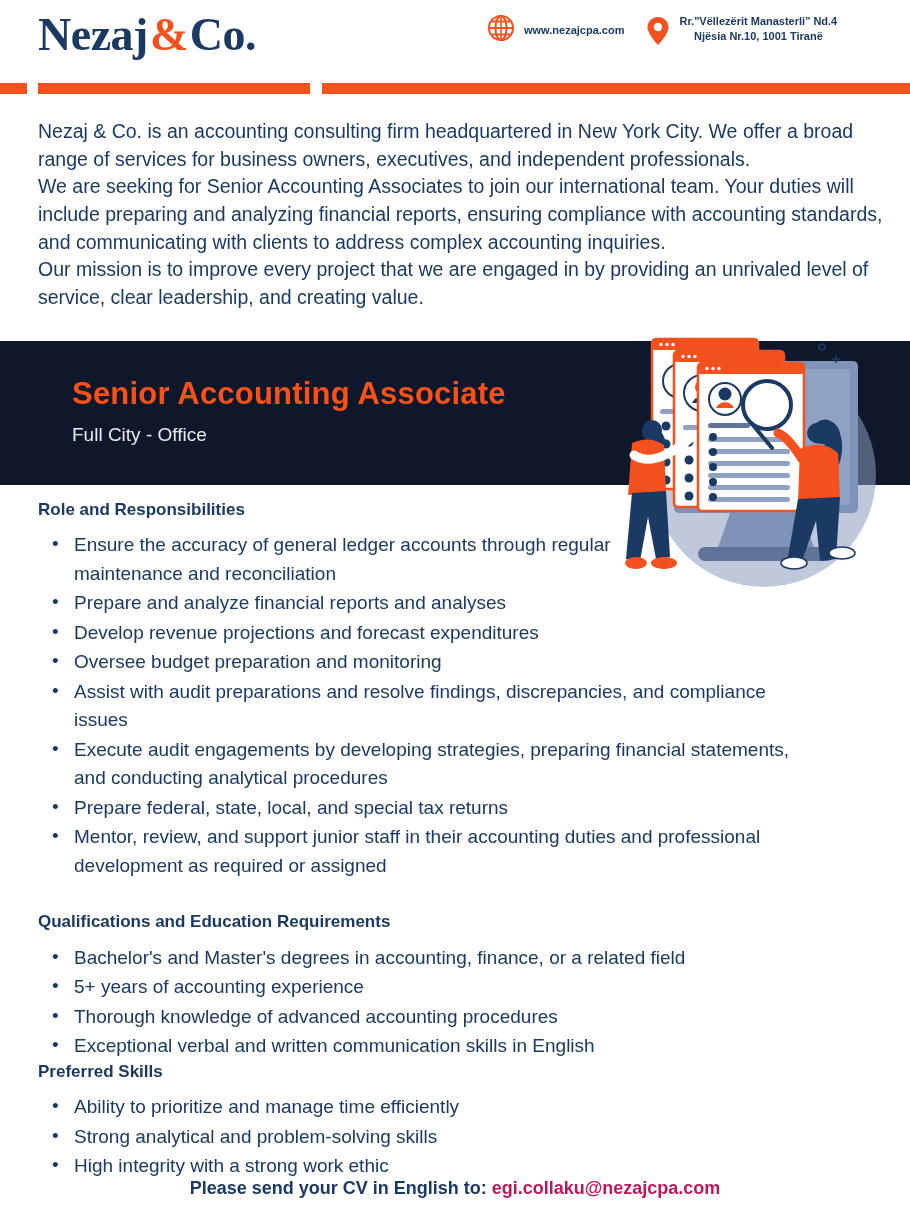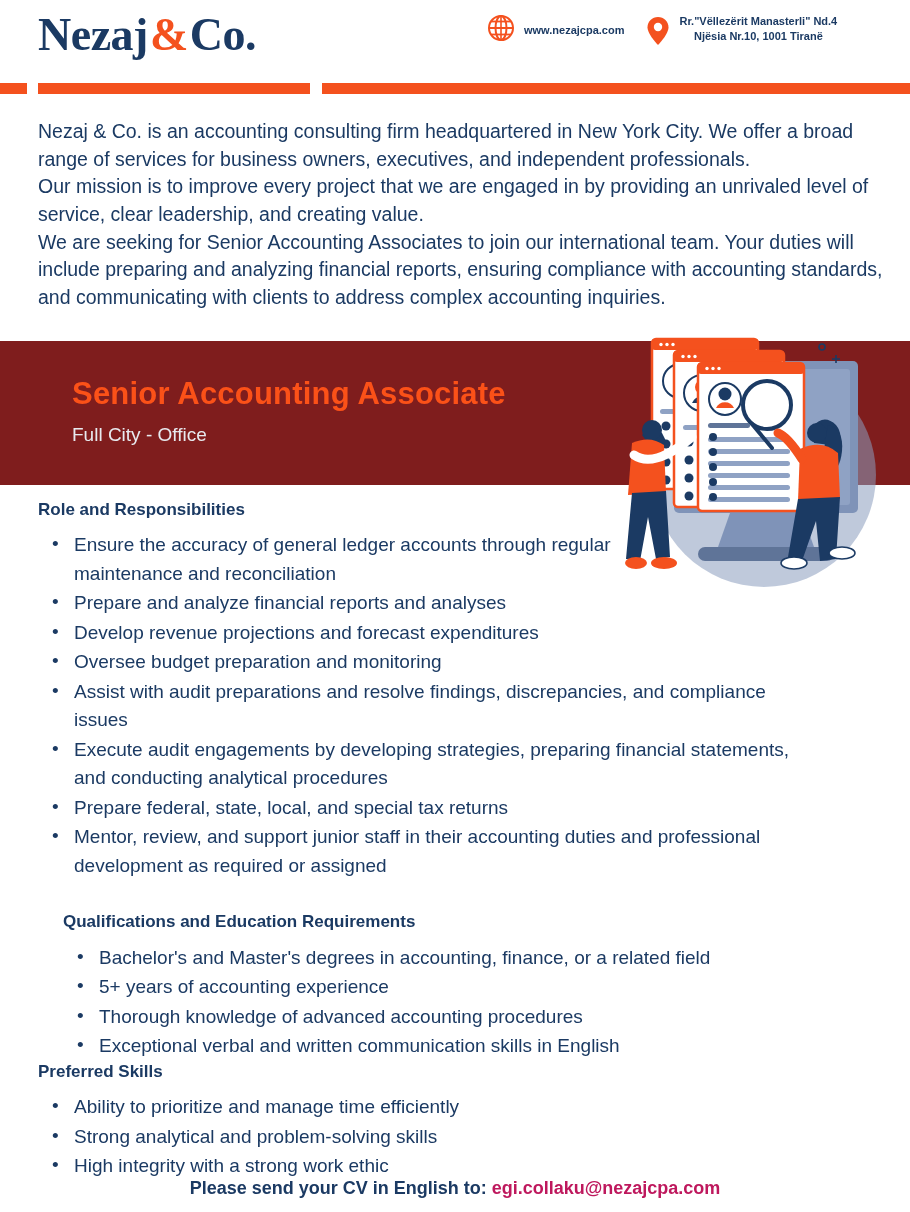--- a/index.html
+++ b/index.html
@@ -92,21 +92,21 @@
   }
   .intro p { margin: 0; }
 
   
   .banner {
     position: absolute;
     top: 341px;
     left: 0;
     width: 910px;
     height: 144px;
-    background: #7f1d1d;
+    background: #0f172a;
   }
   .banner-inner {
     position: absolute;
     left: 72px;
     top: 36px;
   }
   .job-title {
     font-size: 31px;
     font-weight: bold;
     color: #fb5118;
@@ -139,21 +139,21 @@
   }
   .section { margin: 0 0 0 0; }
   .section-title {
     font-size: 17px;
     font-weight: bold;
     color: #1b3a63;
     margin: 0 0 11px 38px;
     line-height: 1.2;
   }
   .sec-gap-1 { margin-top: 0; }
-  .sec-gap-2 { margin-top: 32px; padding-left: 25px; }
+  .sec-gap-2 { margin-top: 32px; }
   .sec-gap-3 { }
 
   ul.bullets {
     margin: 0;
     padding: 0 0 0 38px;
     list-style: none;
   }
   ul.bullets li {
     position: relative;
     font-size: 19px;
@@ -230,22 +230,22 @@
 </div>
 
 <div class="divider">
   <span class="seg seg-a"></span>
   <span class="seg seg-b"></span>
   <span class="seg seg-c"></span>
 </div>
 
 <div class="intro">
   <p>Nezaj &amp; Co. is an accounting consulting firm headquartered in New York City. We offer a broad range of services for business owners, executives, and independent professionals.</p>
+  <p>We are seeking for Senior Accounting Associates to join our international team. Your duties will include preparing and analyzing financial reports, ensuring compliance with accounting standards, and communicating with clients to address complex accounting inquiries.</p>
   <p>Our mission is to improve every project that we are engaged in by providing an unrivaled level of service, clear leadership, and creating value.</p>
-  <p>We are seeking for Senior Accounting Associates to join our international team. Your duties will include preparing and analyzing financial reports, ensuring compliance with accounting standards, and communicating with clients to address complex accounting inquiries.</p>
 </div>
 
 <div class="banner">
   <div class="banner-inner">
     <div class="job-title">Senior Accounting Associate</div>
     <div class="job-type">Full City - Office</div>
   </div>
 </div>
 
 <div class="illus">

